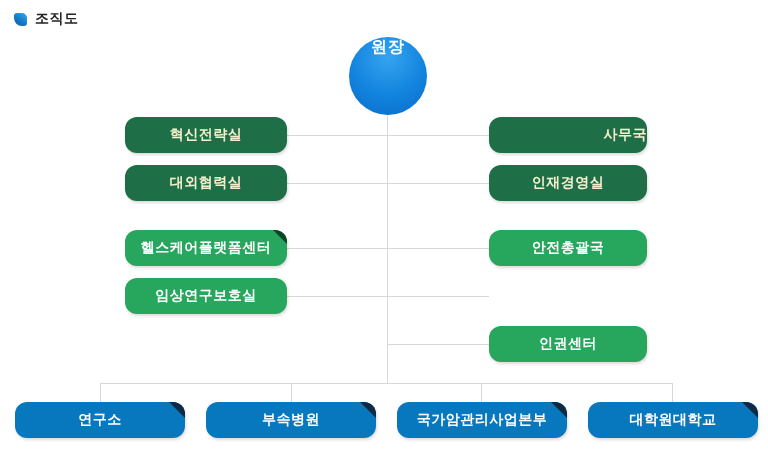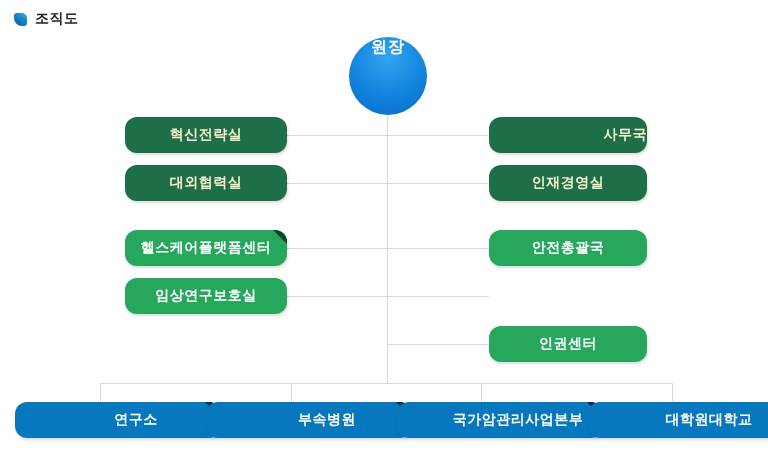--- a/index.html
+++ b/index.html
@@ -61,21 +61,21 @@
     letter-spacing: 0.5px;
     z-index: 2;
     box-shadow: 1px 2px 3px rgba(0,0,0,0.14);
   }
   .box .lbl { position: relative; }
   .dark  { background: #1e6e48; color: #f4f1cb; }
   .light { background: #27a65e; color: #ffffff; }
   .blue  { background: #0878be; color: #ffffff; }
   .l-col { left: 125px; width: 162px; }
   .r-col { left: 489px; width: 158px; }
-  .b-row { top: 402px; width: 170px; padding-left: 36px; }
+  .b-row { top: 402px; width: 170px; }
   .fold {
     position: absolute;
     top: 0; right: 0;
     width: 0; height: 0;
     border-left: 14px solid transparent;
     border-top: 14px solid #0c4426;
   }
   .blue .fold {
     border-left-width: 16px;
     border-top-width: 16px;

